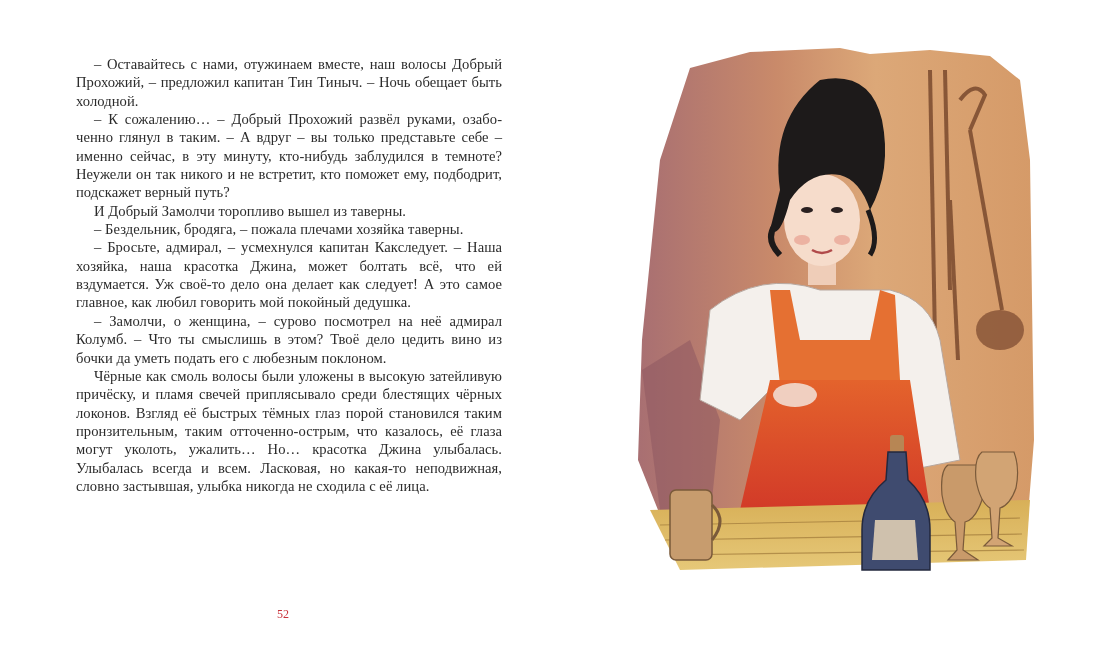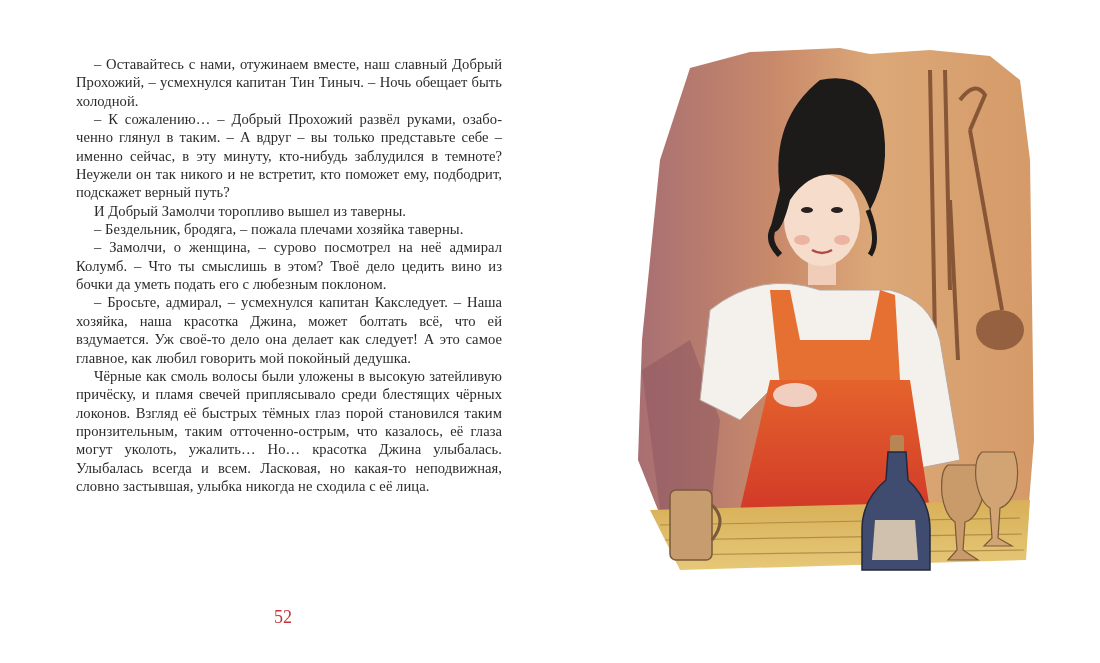--- a/index.html
+++ b/index.html
@@ -1,35 +1,35 @@
 <!DOCTYPE html>
 <html><head>
 <meta charset="utf-8">
 <style>
   html, body { margin:0; padding:0; }
   body { width:1100px; height:663px; background:#ffffff; position:relative; overflow:hidden; font-family:"DejaVu Serif", "Liberation Serif", serif; }
   .spread { position:absolute; inset:0; }
   .text-page { position:absolute; left:76px; top:55px; width:426px; }
   .para { margin:0; font-family:"Liberation Serif", "DejaVu Serif", serif; font-size:14.6px; line-height:18.35px; color:#2b2b2b; text-align:justify; text-indent:18px; hyphens:manual; letter-spacing:0.05px; }
-  .page-num { position:absolute; left:268px; top:607px; width:30px; text-align:center; font-family:"Liberation Serif", serif; font-size:18px; color:#c8323a; }
+  .page-num { position:absolute; left:268px; top:607px; width:30px; text-align:center; font-family:"Liberation Serif", serif; font-size:12px; color:#c8323a; }
   .illustration { position:absolute; left:630px; top:40px; width:420px; height:560px; }
   .illustration svg { width:100%; height:100%; }
 </style>
 </head>
 <body>
 
 <div class="spread">
 
   <div class="text-page">
-    <p class="para">– Оставайтесь с нами, отужинаем вместе, наш славный Доб­рый Прохожий, – усмехнулся капитан Тин Тиныч. – Ночь обе­щает быть холодной.</p>
+    <p class="para">– Оставайтесь с нами, отужинаем вместе, наш волосы Доб­рый Прохожий, – предложил капитан Тин Тиныч. – Ночь обе­щает быть холодной.</p>
     <p class="para">– К сожалению… – Добрый Прохожий развёл руками, озабо­ченно глянул в таким. – А вдруг – вы только представьте себе – именно сейчас, в эту минуту, кто-нибудь заблудился в темноте? Неужели он так никого и не встретит, кто поможет ему, подбод­рит, подскажет верный путь?</p>
     <p class="para">И Добрый Замолчи торопливо вышел из таверны.</p>
     <p class="para">– Бездельник, бродяга, – пожала плечами хозяйка таверны.</p>
+    <p class="para">– Бросьте, адмирал, – усмехнулся капитан Каксле­дует. – Наша хозяйка, наша красотка Джина, может болтать всё, что ей вздумается. Уж своё-то дело она делает как следует! А это самое главное, как любил говорить мой покойный дедушка.</p>
     <p class="para">– Замолчи, о женщина, – сурово посмотрел на неё адмирал Колумб. – Что ты смыслишь в этом? Твоё дело цедить вино из бочки да уметь подать его с любезным поклоном.</p>
-    <p class="para">– Бросьте, адмирал, – усмехнулся капитан Каксле­дует. – Наша хозяйка, наша красотка Джина, может болтать всё, что ей вздумается. Уж своё-то дело она делает как следует! А это самое главное, как любил говорить мой покойный дедушка.</p>
     <p class="para">Чёрные как смоль волосы были уложены в высокую затейли­вую причёску, и пламя свечей приплясывало среди блестящих чёрных локонов. Взгляд её быстрых тёмных глаз порой становил­ся таким пронзительным, таким отточенно-острым, что казалось, её глаза могут уколоть, ужалить… Но… красотка Джина улыба­лась. Улыбалась всегда и всем. Ласковая, но какая-то неподвиж­ная, словно застывшая, улыбка никогда не сходила с её лица.</p>
   </div>
 
   <div class="page-num">52</div>
 
   <div class="illustration">
     <svg viewBox="0 0 420 560" xmlns="http://www.w3.org/2000/svg">
       <defs>
         <linearGradient id="wallG" x1="0" y1="0" x2="1" y2="0">
           <stop offset="0" stop-color="#a86f72"></stop>

